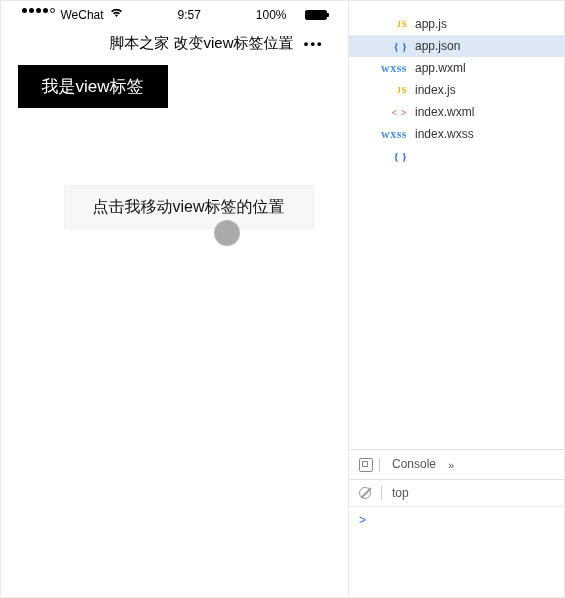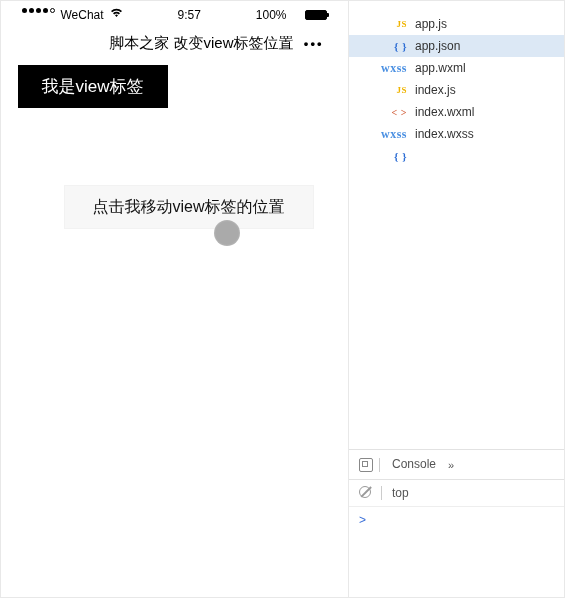--- a/index.html
+++ b/index.html
@@ -165,21 +165,21 @@
     content:''; position:absolute; left:2px; top:2px;
     width:4px; height:4px; border:1px solid #888;
   }
   .console-tab {
     padding:4px 6px; border-bottom:2px solid transparent;
   }
   .chev { font-size:11px; color:#555; cursor:pointer; }
   .sep { width:1px; height:14px; background:#ccc; }
 
   .console-filter {
-    display:flex; 
+    display:flex; align-items:center;
     gap:10px; padding:6px 10px;
     border-bottom:1px solid #eee;
     font-size:12px;
   }
   .forbid-icon {
     width:12px; height:12px;
     border:1.5px solid #999; border-radius:50%;
     position:relative;
   }
   .forbid-icon::after{

